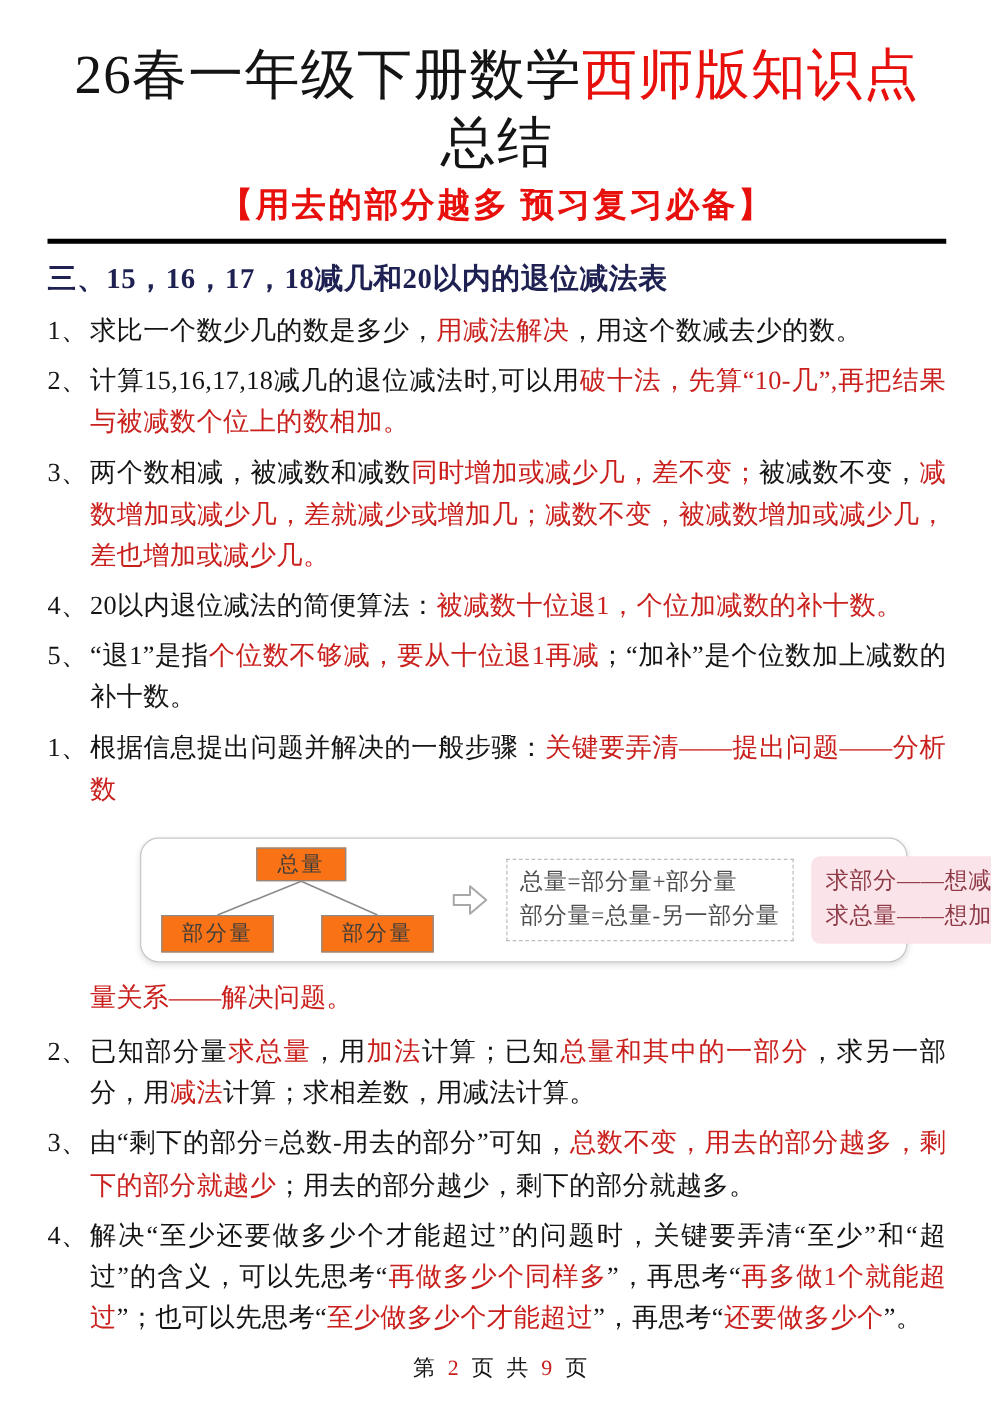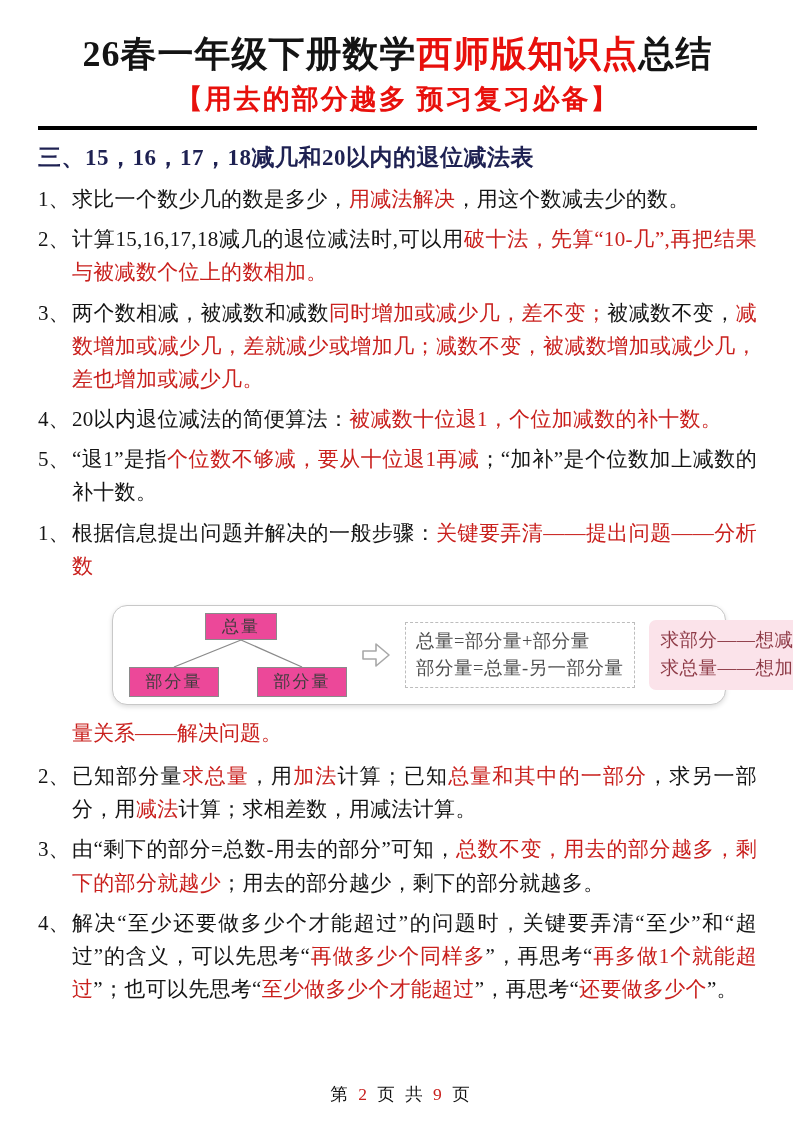--- a/index.html
+++ b/index.html
@@ -20,22 +20,22 @@
     color:var(--ink);
     overflow:hidden;
   }
   .page{
     position:absolute;inset:0;
     padding:26px 36px 0 38px;
   }
   
   h1.title{
     text-align:center;
-    font-size:36px;
-    font-weight:bold;
+    font-size:44px;
+    font-weight:normal;
     letter-spacing:1px;
     line-height:1.25;
     margin-top:6px;
   }
   h1.title .seg-red{color:var(--title-red);}
   .subtitle{
     text-align:center;
     color:var(--title-red);
     font-size:27px;
     font-weight:bold;
@@ -90,21 +90,21 @@
   }
   .tree{
     position:relative;
     width:218px;height:84px;
     flex:0 0 auto;
   }
   .tree svg.lines{position:absolute;inset:0;width:100%;height:100%;}
   .tree-box{
     position:absolute;
     border:1px solid #8a8a8a;
-    background:#ec4899;
+    background:#f97316;
     color:#3c3c3c;
     font-size:17px;
     display:flex;align-items:center;justify-content:center;
     letter-spacing:2px;
   }
   .tree-box.top{left:76px;top:0;width:72px;height:27px;}
   .tree-box.bl{left:0;top:54px;width:90px;height:30px;}
   .tree-box.br{left:128px;top:54px;width:90px;height:30px;}
   .hollow-arrow{flex:0 0 auto;display:block;}
   .formula-box{

